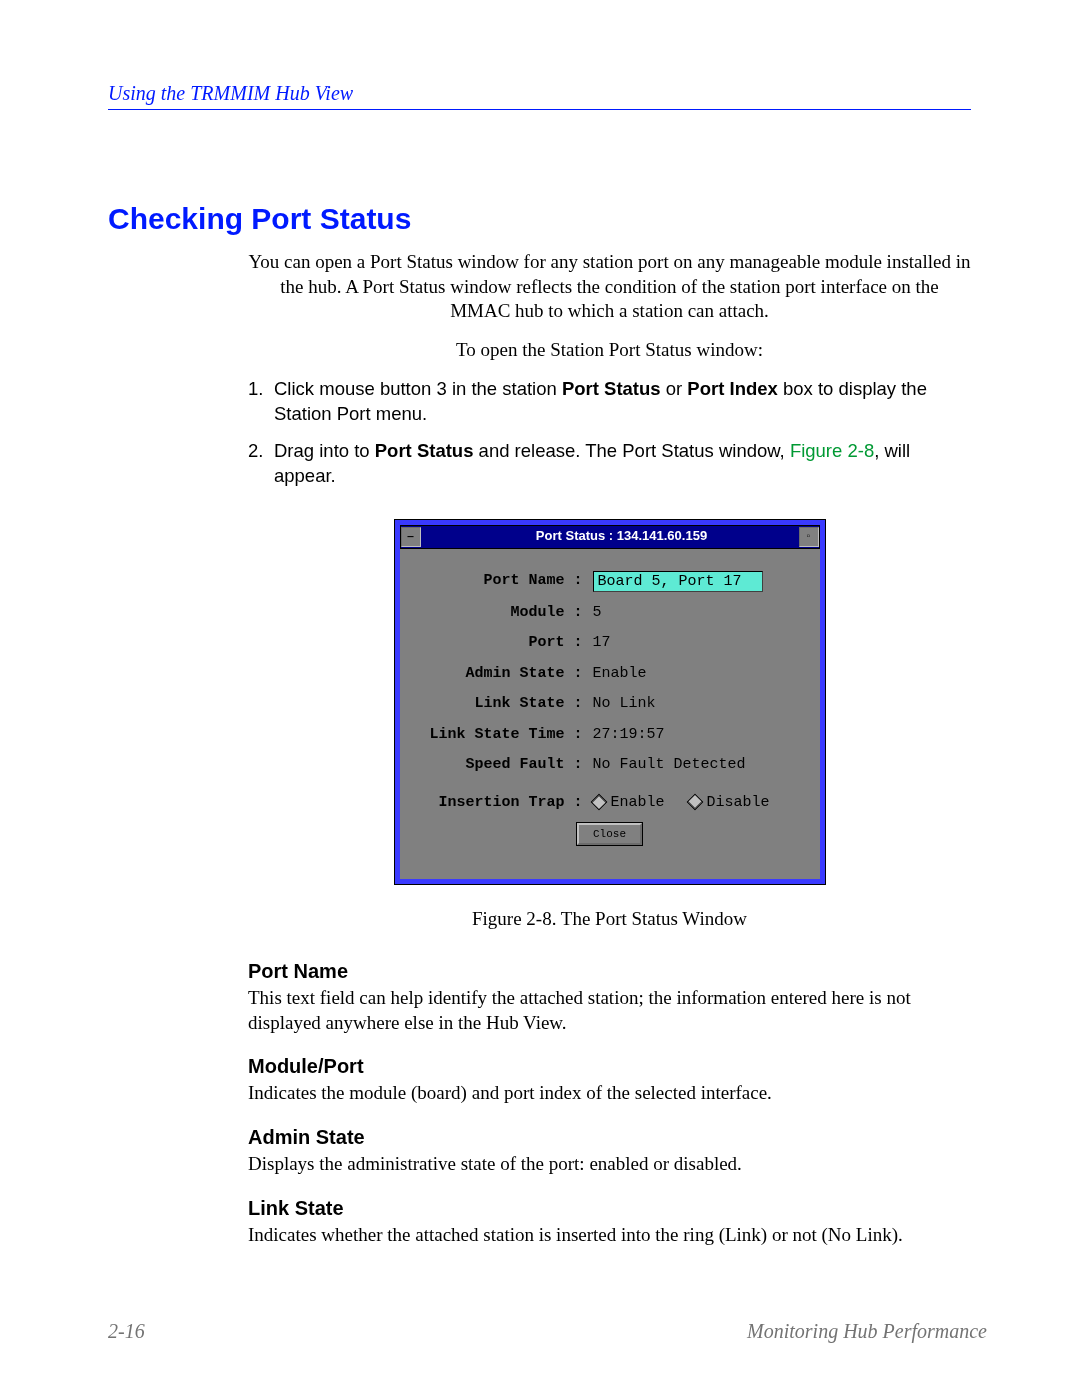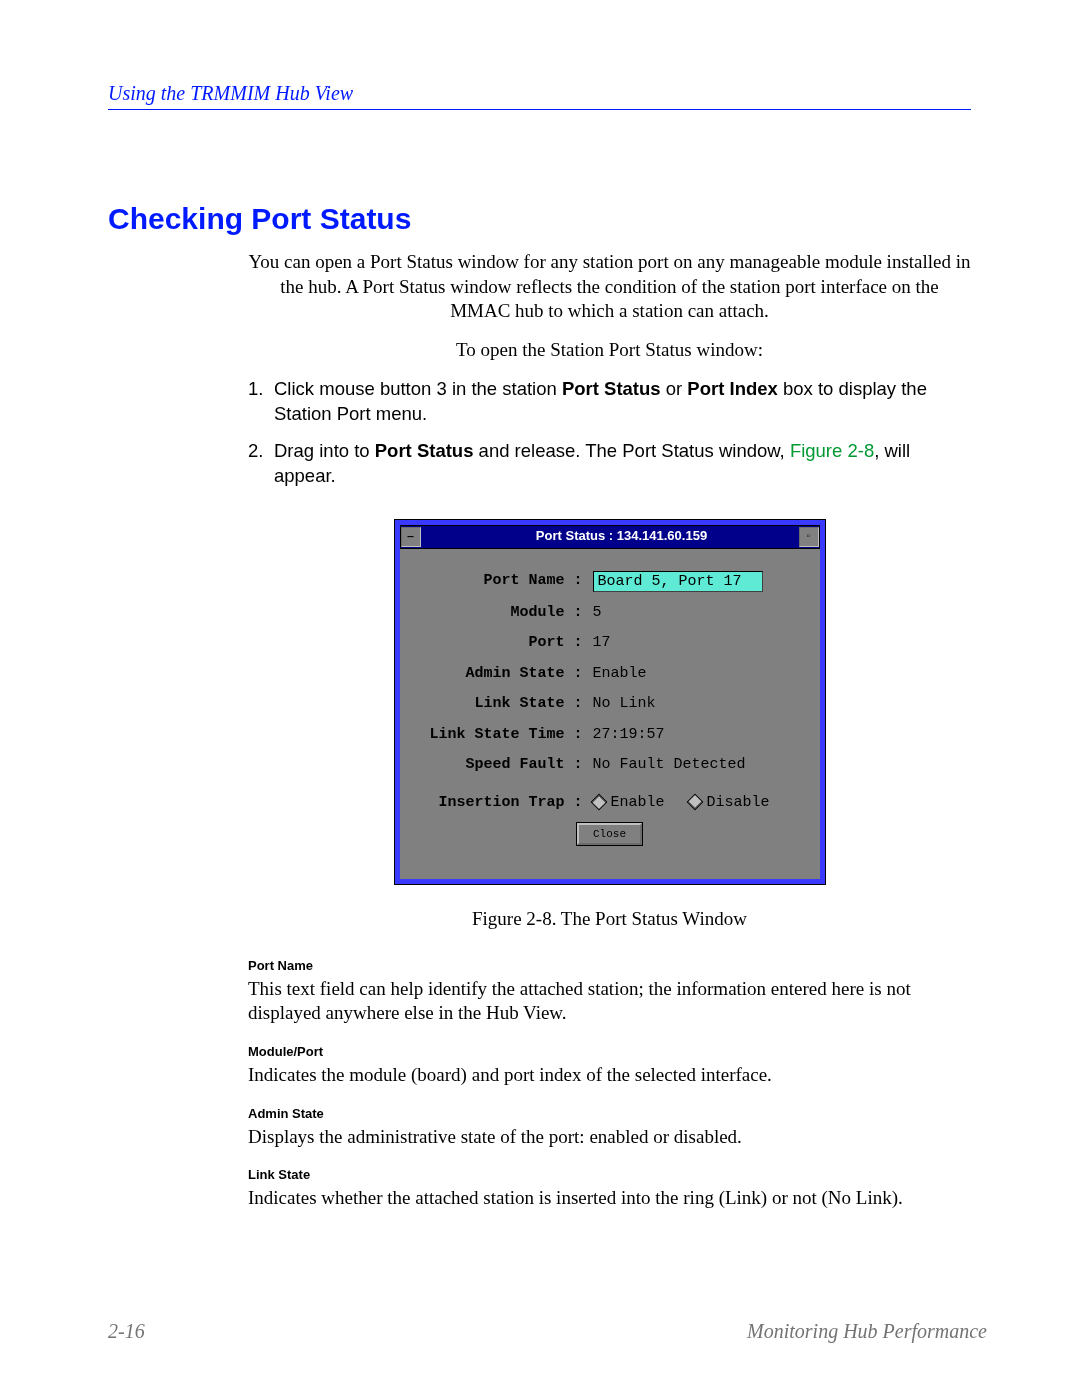--- a/index.html
+++ b/index.html
@@ -174,21 +174,21 @@
     margin-top: 22px;
     font-family: Georgia, serif;
     font-size: 19px;
   }
   .defblock {
     margin-top: 26px;
   }
   .defblock .term {
     font-family: "Helvetica Neue", Arial, sans-serif;
     font-weight: 700;
-    font-size: 13px;
+    font-size: 20px;
     margin-top: 18px;
   }
   .defblock .def {
     font-family: Georgia, serif;
     margin-top: 2px;
     line-height: 1.3;
   }
   .footer {
     position: absolute;
     bottom: 54px;

